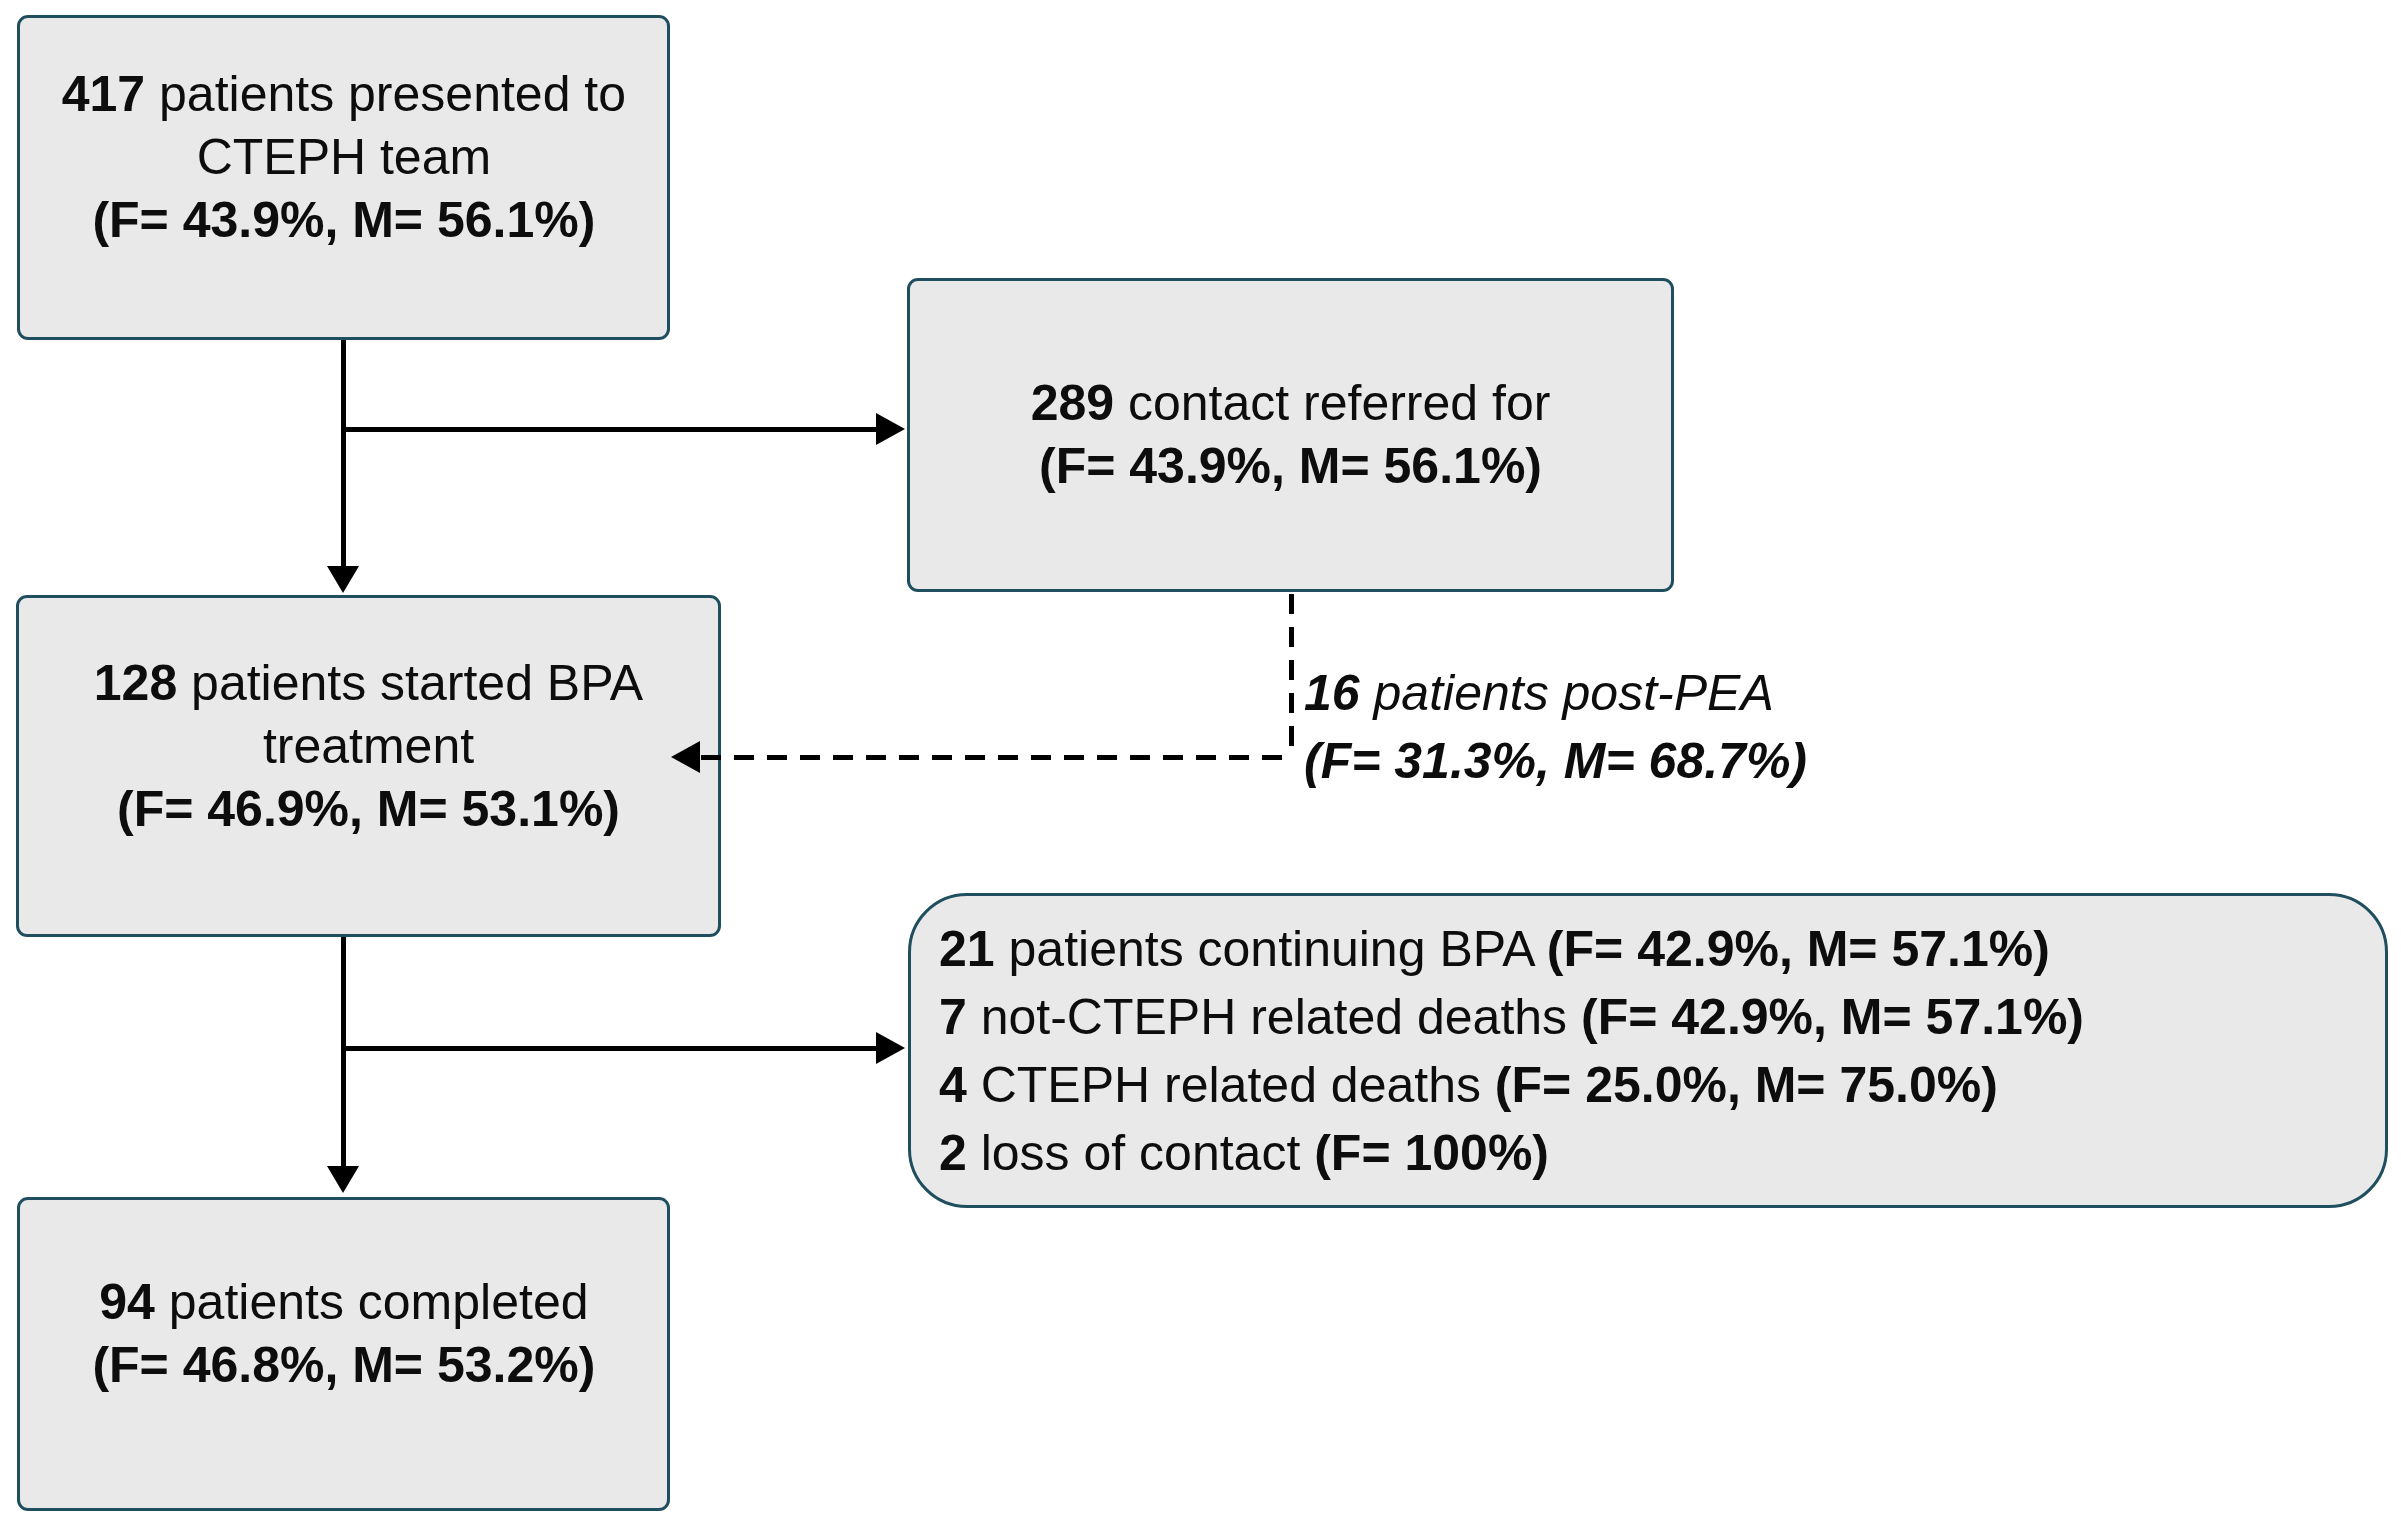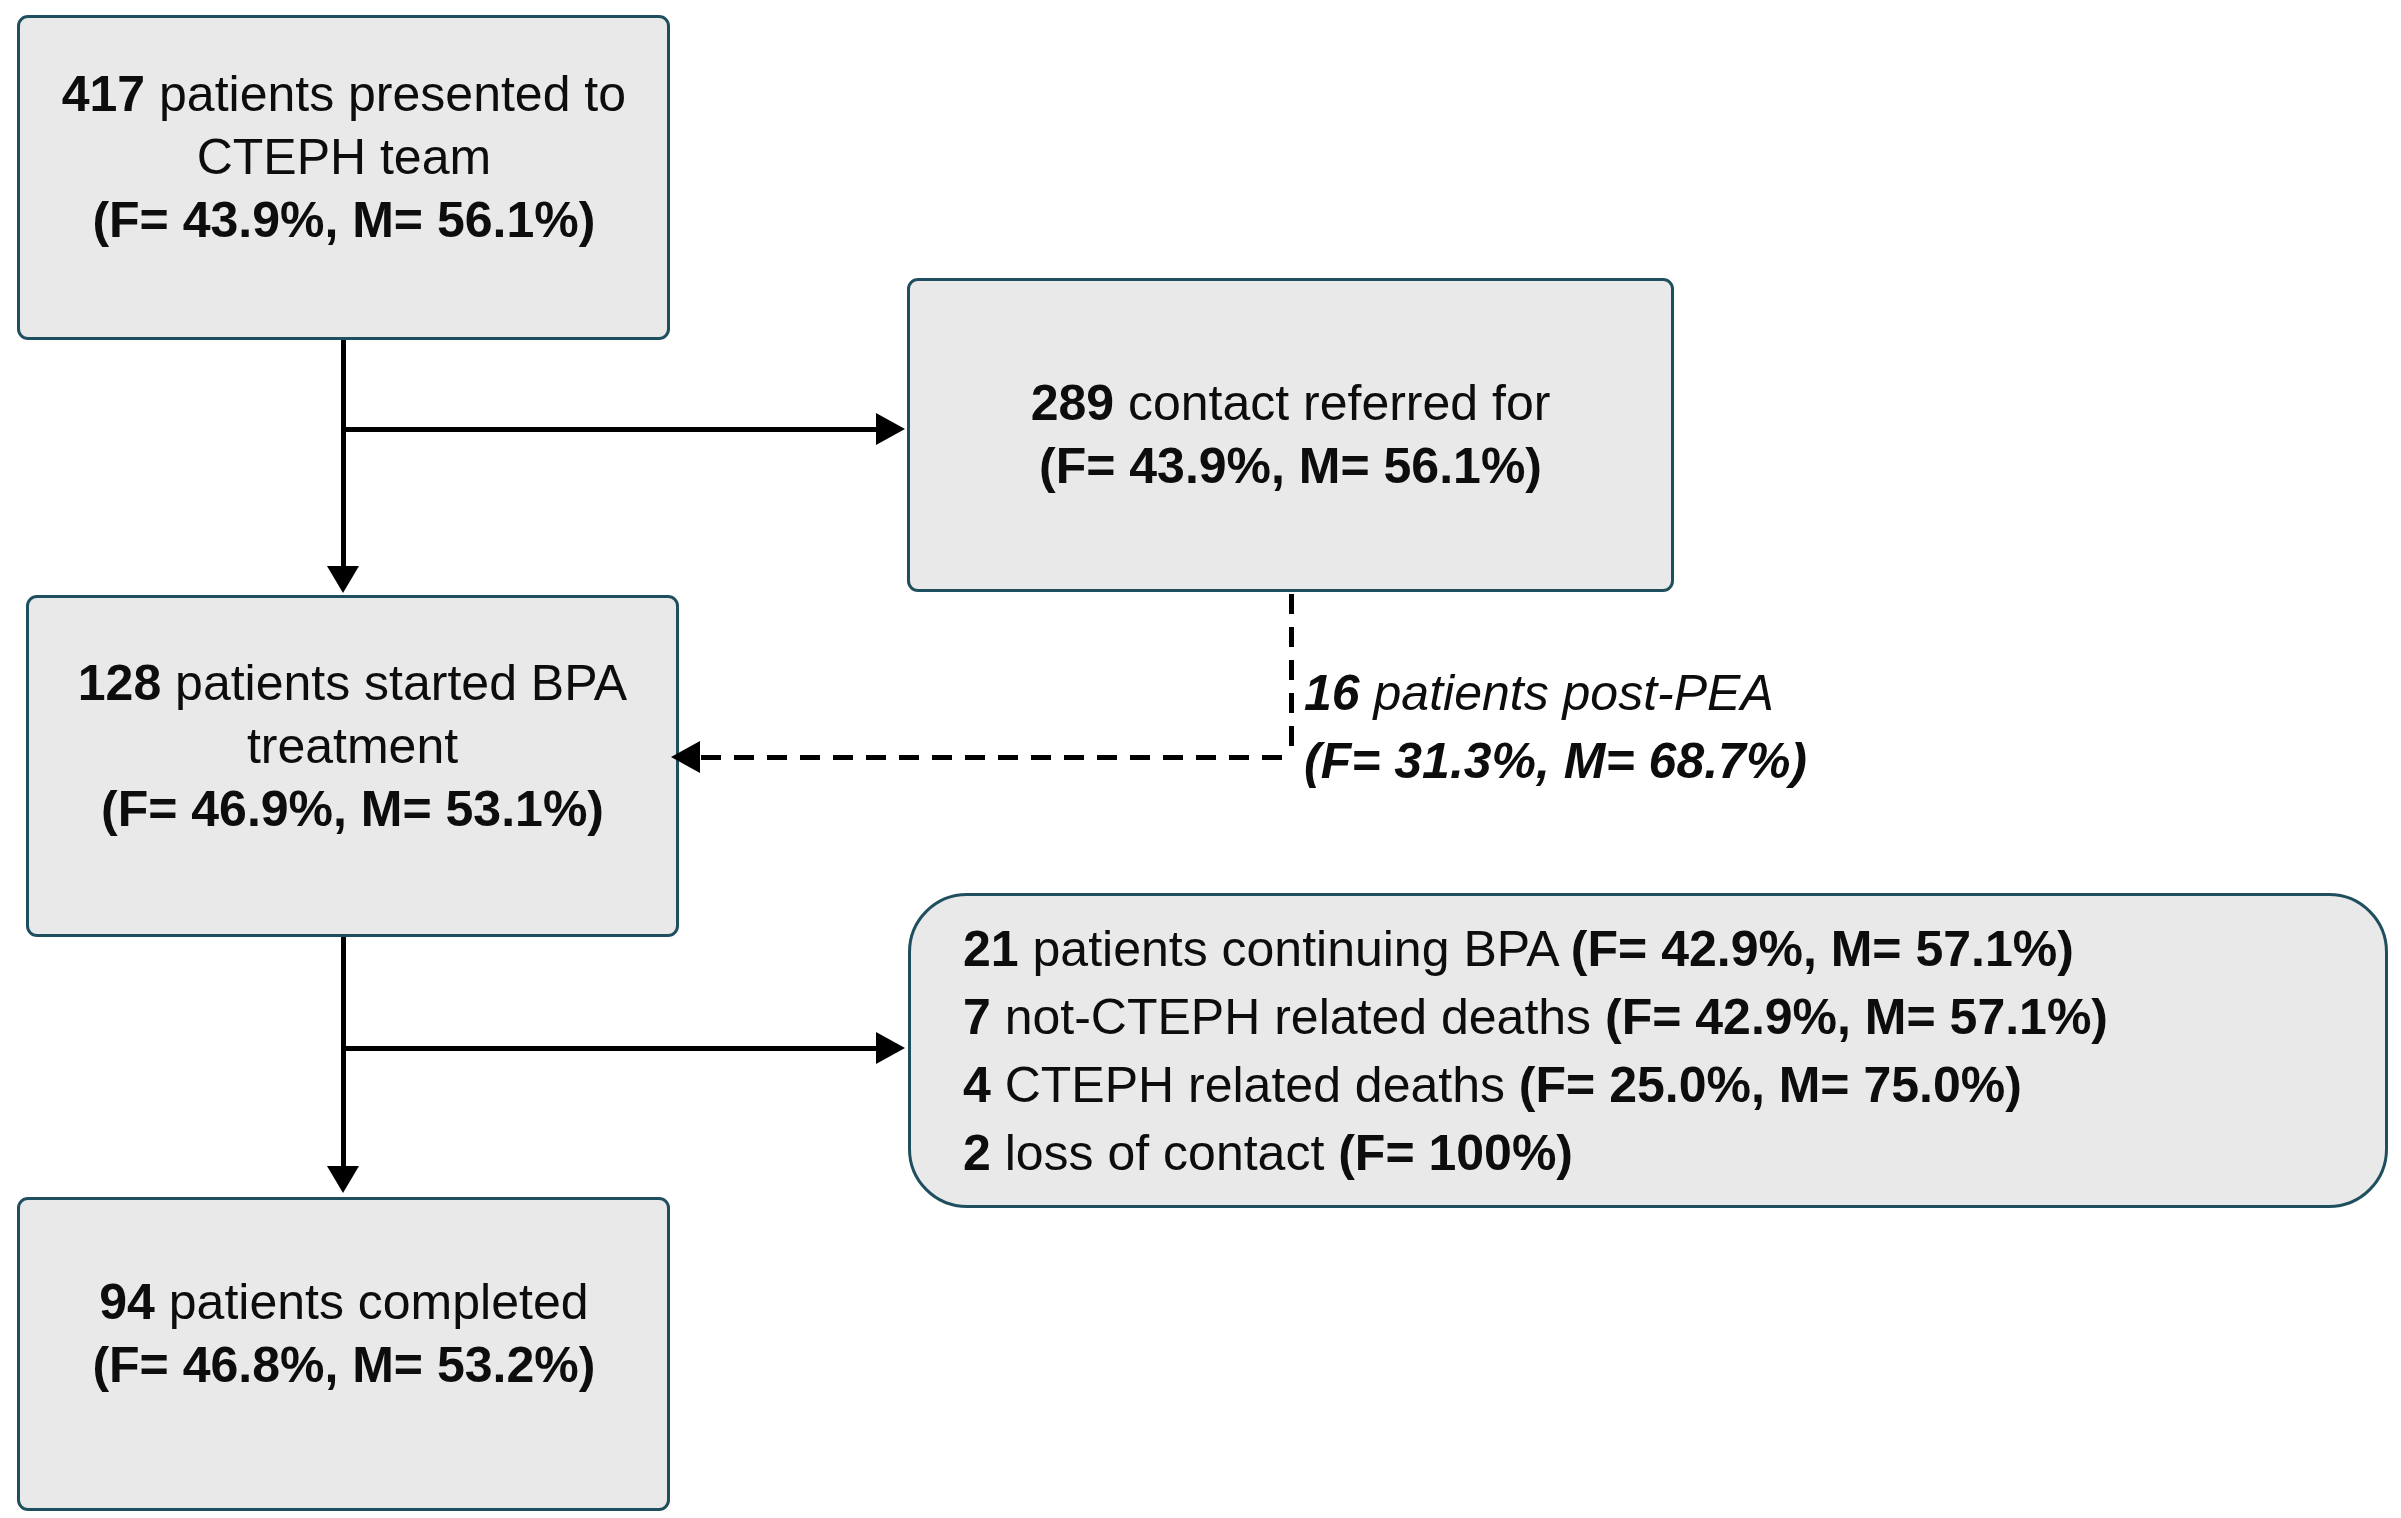--- a/index.html
+++ b/index.html
@@ -16,21 +16,21 @@
     background:#e9e9e9;
     border:3.3px solid #1f4f5e;
     border-radius:59px;
     box-sizing:border-box;
     display:flex;
     flex-direction:column;
     justify-content:center;
   }
   .box.center{align-items:center;text-align:center;line-height:63px;border-radius:11px;}
   .box.lift{padding-bottom:40px;}
-  .box.leftalign{align-items:flex-start;text-align:left;line-height:68px;padding-left:52px;padding-right:13.4px;}
+  .box.leftalign{align-items:flex-start;text-align:left;line-height:68px;padding-left:28px;padding-right:13.4px;}
   .line{font-size:50px;font-weight:400;white-space:nowrap;}
   .seg{white-space:pre;}
   .b{font-weight:700;}
   
   .vline{position:absolute;width:4.7px;background:#000;}
   .hline{position:absolute;height:4.7px;background:#000;}
   .dashv{position:absolute;width:4.7px;background:repeating-linear-gradient(to bottom,#000 0 20px,transparent 20px 33px);}
   .dashh{position:absolute;height:4.7px;background:repeating-linear-gradient(to right,#000 0 20px,transparent 20px 33px);}
   .head-down{position:absolute;width:0;height:0;border-left:16.7px solid transparent;border-right:16.7px solid transparent;border-top:27px solid #000;}
   .head-right{position:absolute;width:0;height:0;border-top:16px solid transparent;border-bottom:16px solid transparent;border-left:29px solid #000;}
@@ -46,21 +46,21 @@
     <div class="line"><span class="seg b">417</span><span class="seg"> patients presented to</span></div>
     <div class="line"><span class="seg">CTEPH team</span></div>
     <div class="line"><span class="seg b">(F= 43.9%, M= 56.1%)</span></div>
   </div>
 
   <div class="box center" style="left:907px;top:278px;width:767px;height:314px;">
     <div class="line"><span class="seg b">289</span><span class="seg"> contact referred for</span></div>
     <div class="line"><span class="seg b">(F= 43.9%, M= 56.1%)</span></div>
   </div>
 
-  <div class="box center lift" style="left:26px;top:595px;width:653px;height:342px;">
+  <div class="box center lift" style="left:16px;top:595px;width:705px;height:342px;">
     <div class="line"><span class="seg b">128</span><span class="seg"> patients started BPA</span></div>
     <div class="line"><span class="seg">treatment</span></div>
     <div class="line"><span class="seg b">(F= 46.9%, M= 53.1%)</span></div>
   </div>
 
   <div class="box center lift" style="left:17.4px;top:1197px;width:653px;height:314px;">
     <div class="line"><span class="seg b">94</span><span class="seg"> patients completed</span></div>
     <div class="line"><span class="seg b">(F= 46.8%, M= 53.2%)</span></div>
   </div>
 

